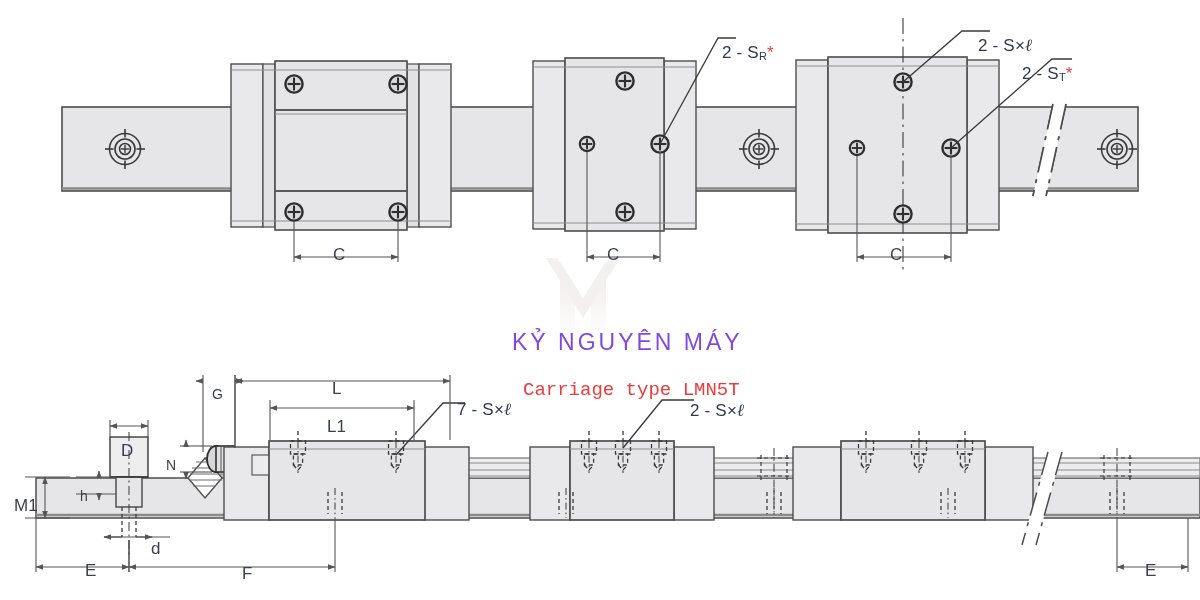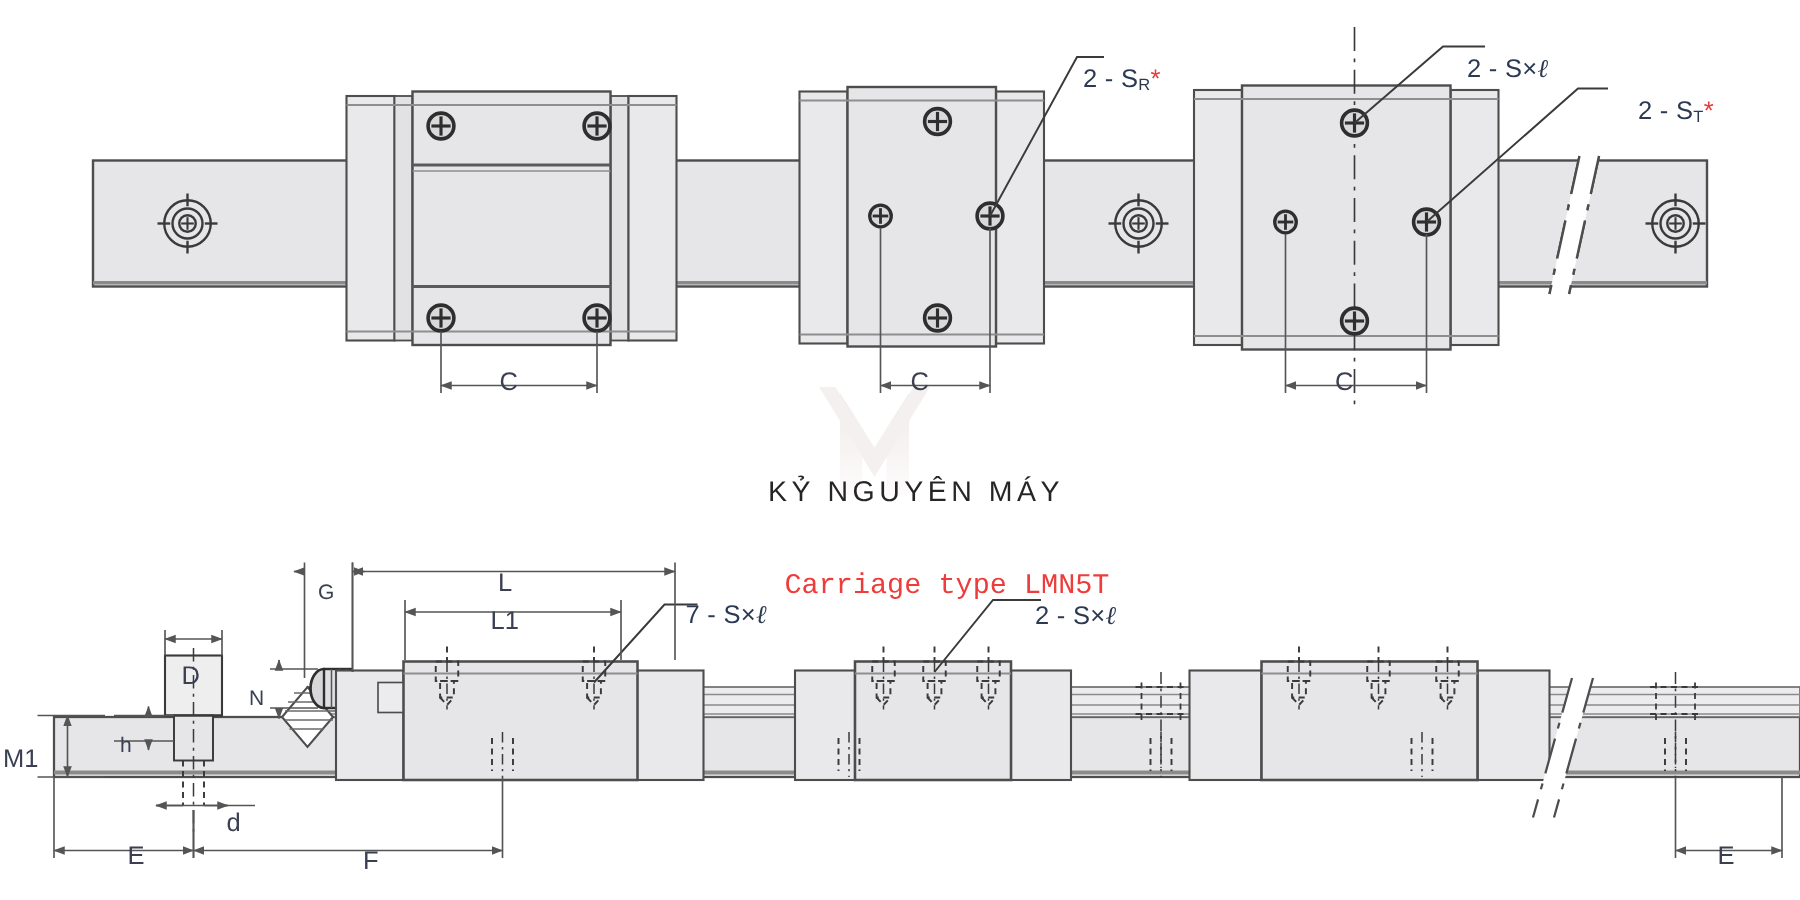--- a/index.html
+++ b/index.html
@@ -10,22 +10,22 @@
   .lbl{position:absolute;white-space:nowrap;color:#2b3a52;
        font-family:"Liberation Sans",sans-serif;margin-top:16px;}
   .dimlbl{font-size:17px;color:#3a3f52;}
   .dimlbl.small{font-size:14px;}
   .callout{font-size:17px;color:#2b3a52;letter-spacing:.2px;}
   .callout .sub{font-size:11px;vertical-align:-2px;}
   .callout .star{color:#e8393b;font-size:17px;}
   .callout .ell{font-family:"Liberation Serif",serif;font-style:italic;}
   .redcap{position:absolute;color:#ee3b3b;font-size:19px;white-space:nowrap;
           font-family:Liberation Mono, monospace;margin-top:44px;}
-  .wm-txt{position:absolute;color:#000000;font-size:19px;letter-spacing:3px;
-          white-space:nowrap;font-family:"Liberation Sans",sans-serif;opacity:.85;}
+  .wm-txt{position:absolute;color:#6d28d9;font-size:23px;letter-spacing:3px;
+          white-space:nowrap;font-family:"Liberation Sans",sans-serif;opacity:.85;margin-top:11px;}
 </style>
 </head>
 <body>
 
 <div id="stage">
 
   <svg width="1200" height="600" viewBox="0 0 1200 600">
     <defs>
       <marker id="ar" markerWidth="9" markerHeight="7" refX="8.5" refY="3.5" orient="auto">
         <polygon points="0 0.4, 9 3.5, 0 6.6" fill="#555"></polygon>
@@ -371,43 +371,43 @@
   <div class="wm-txt" style="left:512px;top:318px;">KỶ NGUYÊN MÁY</div>
 
   <div class="lbl callout" style="left:722px;top:27px;">
     <span>2 - S</span><span class="sub">R</span><span class="star">*</span>
   </div>
 
   <div class="lbl callout" style="left:978px;top:20px;">
     <span>2 - S</span><span>×</span><span class="ell">ℓ</span>
   </div>
 
-  <div class="lbl callout" style="left:1092px;top:48px;">
+  <div class="lbl callout" style="left:1022px;top:48px;">
     <span>2 - S</span><span class="sub">T</span><span class="star">*</span>
   </div>
 
   <div class="lbl dimlbl" style="left:333px;top:229px;">C</div>
   <div class="lbl dimlbl" style="left:607px;top:229px;">C</div>
   <div class="lbl dimlbl" style="left:890px;top:229px;">C</div>
 
   <div class="redcap" style="left:523px;top:335px;">Carriage type LMN5T</div>
 
   <div class="lbl callout" style="left:457px;top:384px;">
     <span>7 - S</span><span>×</span><span class="ell">ℓ</span>
   </div>
 
   <div class="lbl callout" style="left:690px;top:385px;">
     <span>2 - S</span><span>×</span><span class="ell">ℓ</span>
   </div>
 
   <div class="lbl dimlbl" style="left:332px;top:363px;">L</div>
-  <div class="lbl dimlbl" style="left:327px;top:388px;">L1</div>
+  <div class="lbl dimlbl" style="left:327px;top:401px;">L1</div>
   <div class="lbl dimlbl small" style="left:212px;top:370px;">G</div>
   <div class="lbl dimlbl small" style="left:166px;top:441px;">N</div>
   <div class="lbl dimlbl" style="left:121px;top:425px;">D</div>
   <div class="lbl dimlbl small" style="left:80px;top:472px;">h</div>
-  <div class="lbl dimlbl" style="left:2px;top:480px;">M1</div>
+  <div class="lbl dimlbl" style="left:14px;top:480px;">M1</div>
   <div class="lbl dimlbl" style="left:151px;top:523px;">d</div>
   <div class="lbl dimlbl" style="left:85px;top:545px;">E</div>
   <div class="lbl dimlbl" style="left:242px;top:548px;">F</div>
   <div class="lbl dimlbl" style="left:1145px;top:545px;">E</div>
 
 </div>
 
 </body></html>

